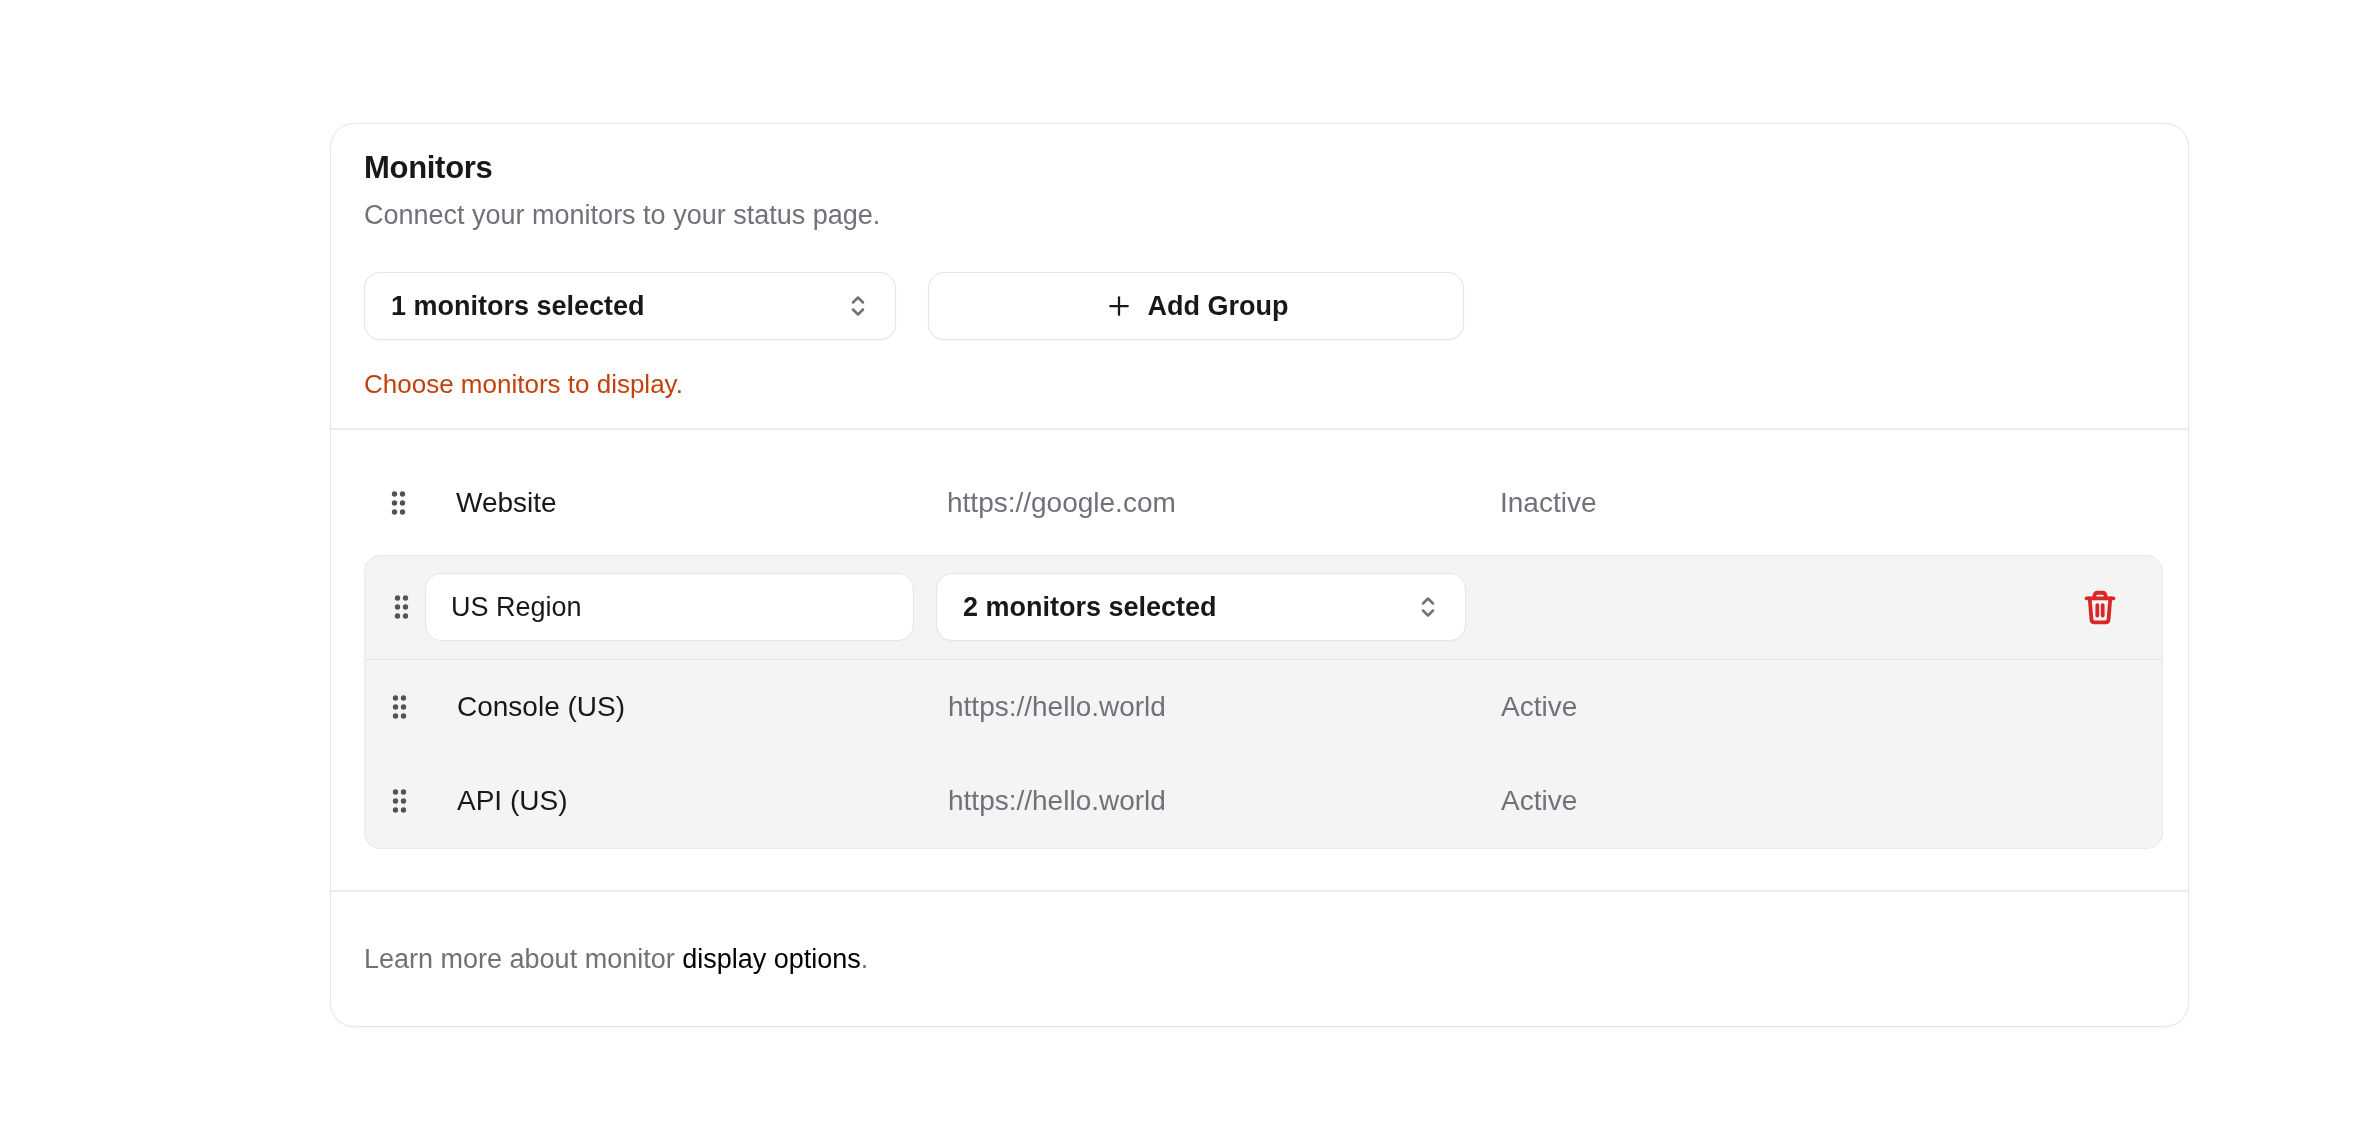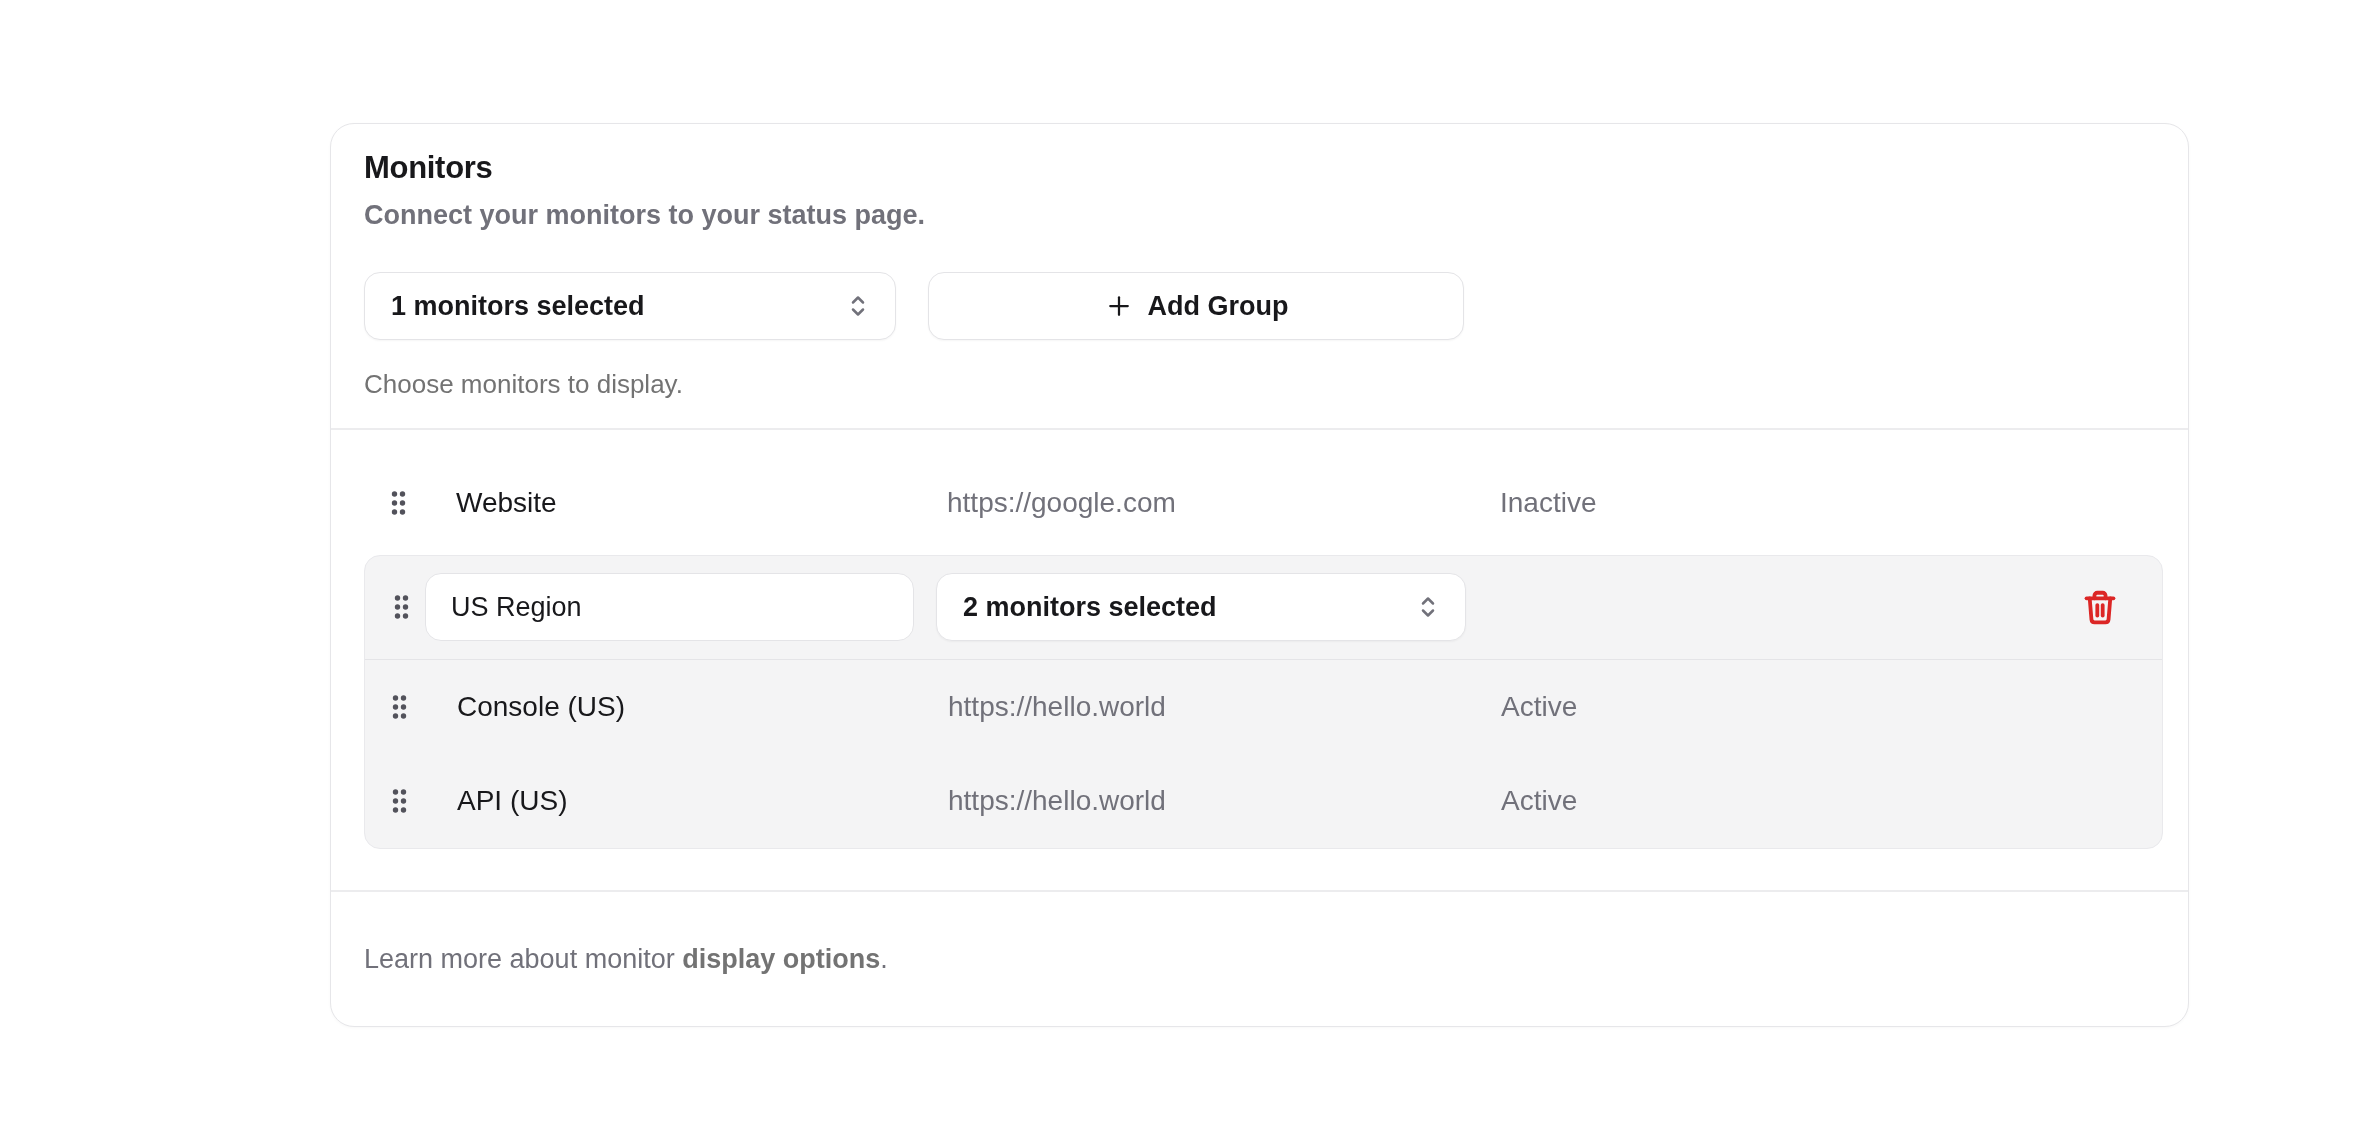--- a/index.html
+++ b/index.html
@@ -25,21 +25,21 @@
   .title {
     margin: 0 0 10px;
     font-size: 31px; line-height: 40px;
     font-weight: 700;
     letter-spacing: -0.3px;
     color: #18181b;
   }
   .subtitle {
     margin: 0 0 40px;
     font-size: 27px; line-height: 34px;
-    font-weight: 700;
+    font-weight: 400;
     color: #71717a;
   }
   .controls { display: flex; gap: 32px; margin: 0 0 28px; }
   .select-box, .btn-outline {
     height: 68px;
     background: #ffffff;
     border: 1.5px solid #e4e4e7;
     border-radius: 16px;
     font-family: "Liberation Sans", sans-serif;
     font-size: 27px;
@@ -56,21 +56,21 @@
   }
   .btn-outline {
     width: 536px;
     display: flex; align-items: center; justify-content: center;
     gap: 14px;
     text-align: center;
   }
   .helper {
     margin: 0;
     font-size: 26px; line-height: 32px;
-    color: #737373;
+    color: #c2410c;
   }
   .divider { height: 1.5px; background: #ececee; }
 
   .list { padding: 26px 25px 41px 33px; }
   .row { display: flex; align-items: center; height: 94px; gap: 8px; }
   .handle-cell {
     flex: 0 0 84px;
     display: flex; align-items: center;
     padding-left: 25px;
   }
@@ -119,22 +119,22 @@
     display: flex; align-items: center; justify-content: space-between;
     padding: 0 28px 0 33px;
   }
   .learn {
     margin: 0;
     font-size: 27px; line-height: 34px;
     color: #71717a;
     font-weight: 400;
   }
   .learn .learn-link {
-    color: #737373;
-    font-weight: 700;
+    color: #000000;
+    font-weight: 400;
     text-decoration: none;
     cursor: pointer;
   }
   .btn-submit {
     height: 72px;
     padding: 0 36px;
     background: #18181b;
     border: none;
     border-radius: 16px;
     color: #ffffff;

